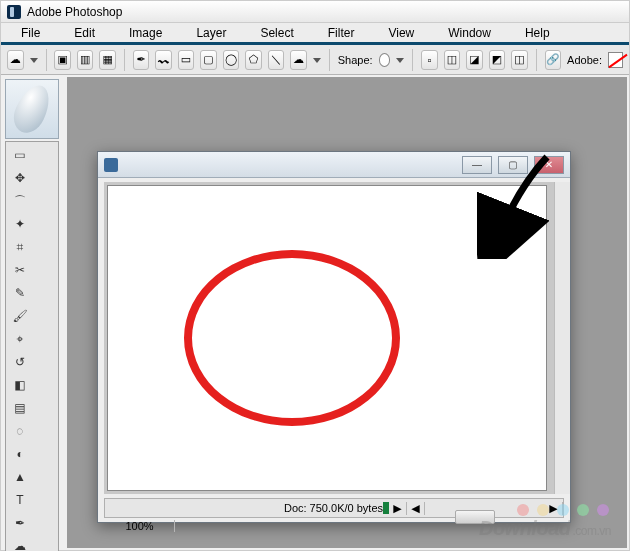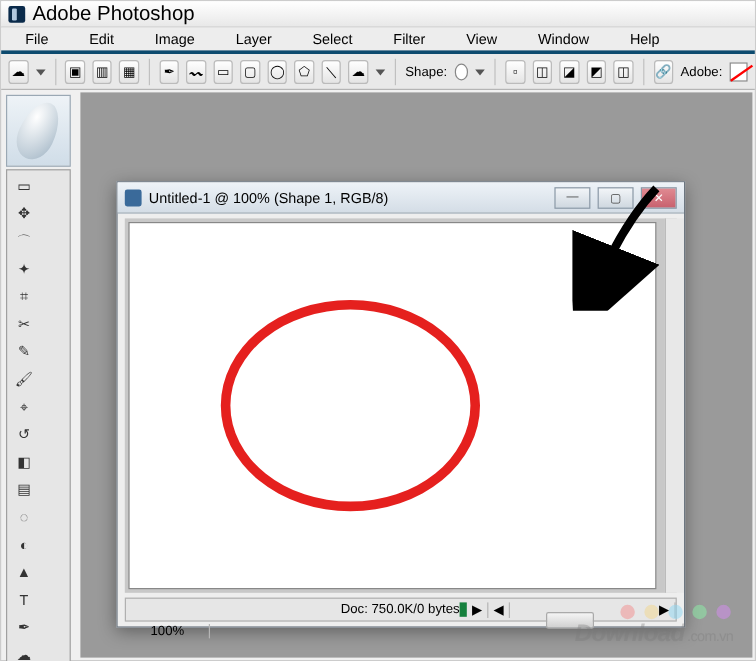--- a/index.html
+++ b/index.html
@@ -1,19 +1,19 @@
 <!DOCTYPE html>
 <html><head>
 <meta charset="utf-8">
 <style>
   * { box-sizing: border-box; margin: 0; padding: 0; font-family: Tahoma, Arial, sans-serif; }
   body { width: 630px; height: 551px; background: #fff; overflow: hidden; position: relative; }
   .app { width: 630px; height: 551px; border: 1px solid #ccc; position: relative; background: #f0f0f0; }
   
-  .titlebar { height: 22px; background: linear-gradient(#fff,#e8e8e8); display: flex; align-items: center; padding: 0 6px; font-size: 17px; gap: 6px; border-bottom: 1px solid #ccc;}
+  .titlebar { height: 22px; background: linear-gradient(#fff,#e8e8e8); display: flex; align-items: center; padding: 0 6px; font-size: 12px; gap: 6px; border-bottom: 1px solid #ccc;}
   .titlebar .logo { width: 14px; height: 14px; background: #0a2a4a; border-radius: 2px; position: relative; }
   .titlebar .logo::after{content:"";position:absolute;left:3px;top:2px;width:4px;height:10px;background:#b0c8e0;border-radius:1px;}
   
   .menubar { height: 22px; background: #ededed; display: flex; align-items: center; padding: 0 4px; font-size: 12px; gap: 2px; border-bottom: 3px solid #0c4a6e;}
   .menubar span { padding: 2px 8px; cursor: default; }
   
   .options { height: 30px; background: #e9e9e9; display: flex; align-items: center; padding: 0 6px; gap: 6px; border-bottom: 1px solid #b5b5b5; font-size: 11px;}
   .sep { width: 1px; height: 22px; background: #c0c0c0; margin: 0 2px;}
   .opt-btn { width: 20px; height: 20px; border: 1px solid #bbb; border-radius: 3px; background: linear-gradient(#fff,#e4e4e4); display:flex;align-items:center;justify-content:center;}
   .swatch-circle { width:14px;height:14px;border:1px solid #888;border-radius:50%;background:#fff;}
@@ -172,21 +172,20 @@
         <span>☁</span>
       </div>
 
   </div>
 
   <div class="workspace">
 
     <div class="doc-window">
       <div class="doc-title">
         <div class="icon"></div>
-        <span>Untitled-1 @ 100% (Shape 1, RGB/8)</span>
         <div class="flex"></div>
         <div class="winbtn">—</div>
         <div class="winbtn">▢</div>
         <div class="winbtn close">✕</div>
       </div>
       <div class="canvas-area">
         <div class="canvas">
           <div class="ellipse"></div>
         </div>
       </div>

